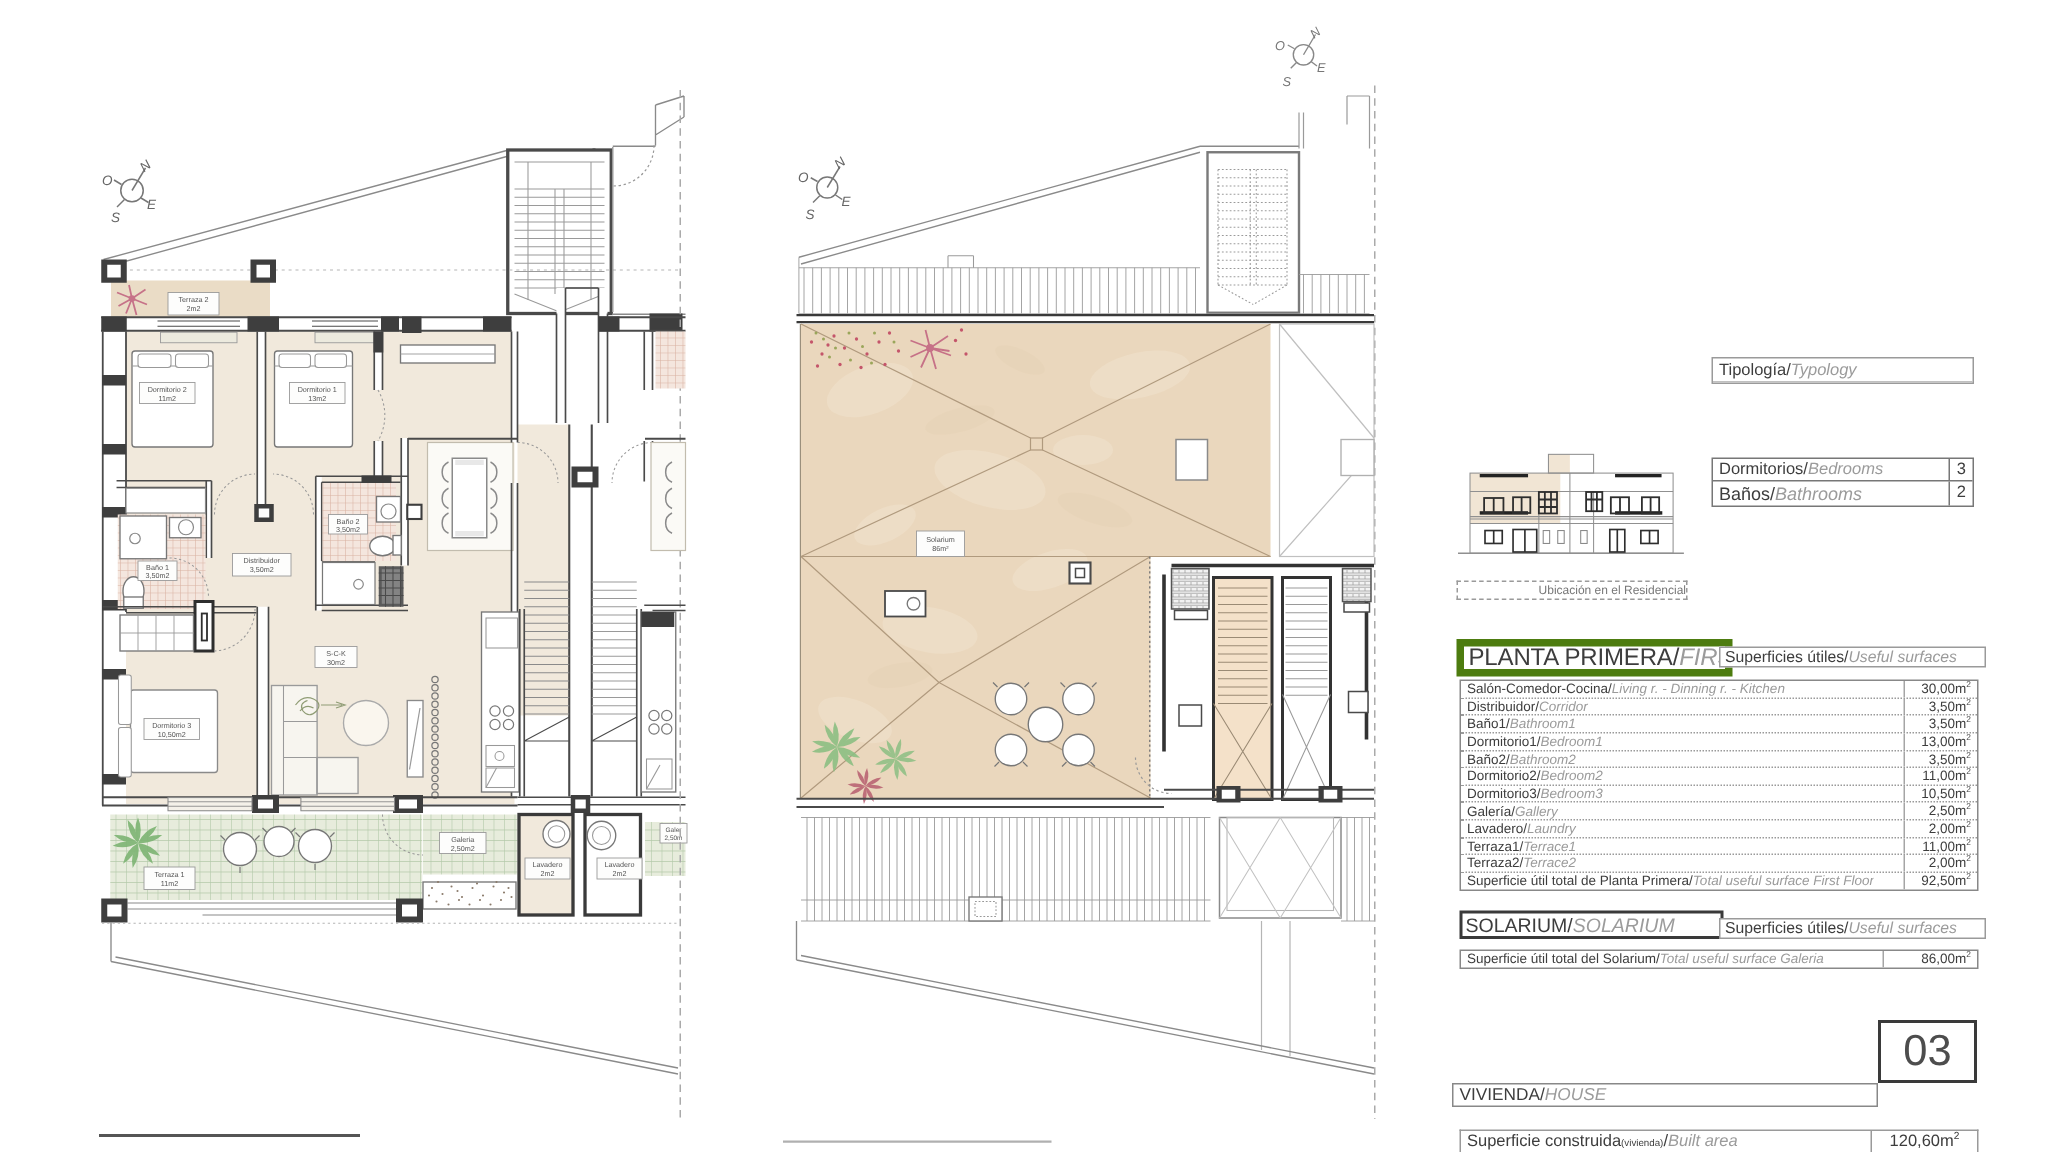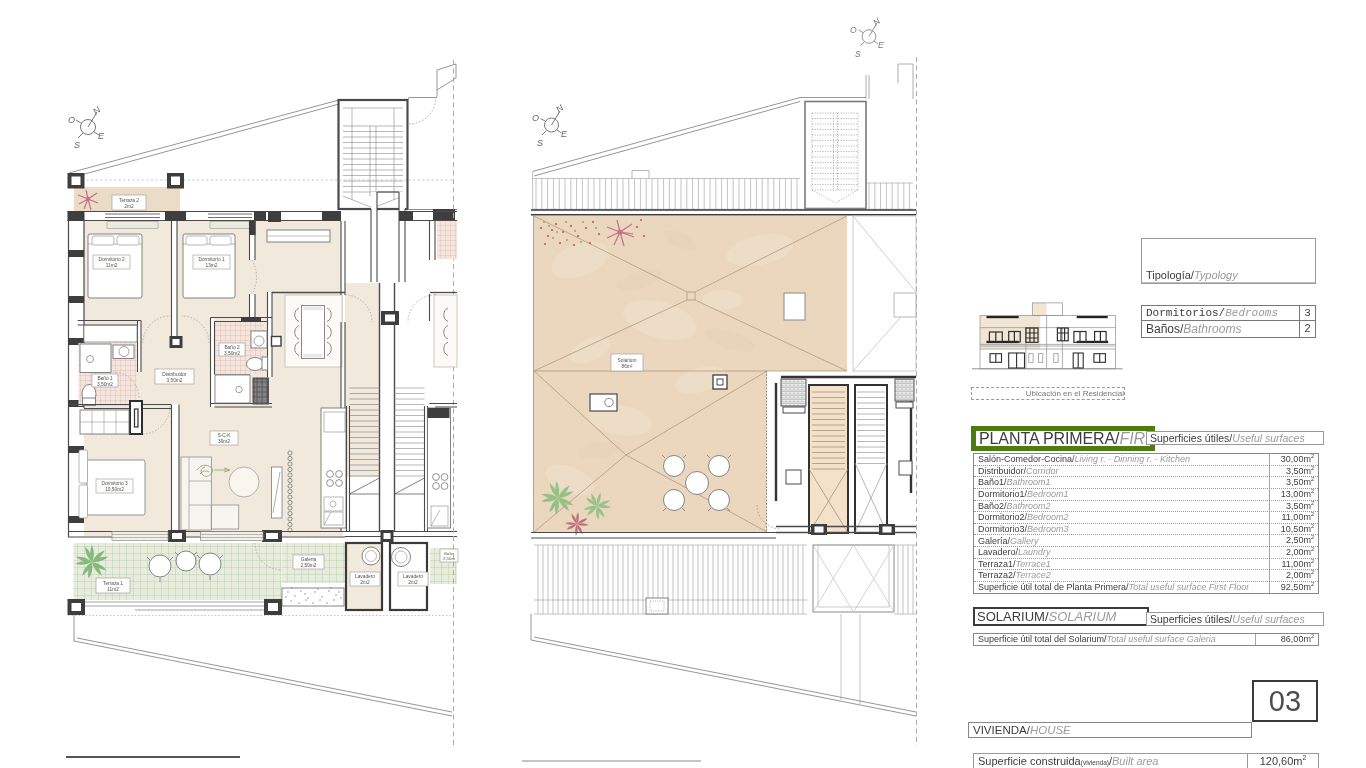--- a/index.html
+++ b/index.html
@@ -820,25 +820,25 @@
 
 <rect x="894" y="293" width="22" height="24" fill="#fff" stroke="#b0b0b0" stroke-width="0.9"></rect>
 
 <path d="M866 75 V99 M869 75 V99 M898 64 V83 M898 64 H913 M913 64 V99" stroke="#9a9a9a" stroke-width="0.8" fill="none"></path>
 </g>
 </svg>
 
 <div id="rightpanel">
 
 <div class="abs" style="left:1141px;top:238px;width:173px;border:1px solid #9a9a9a;background:#fff;">
-  <div style="font-size:11px;padding:2px 4px 1px;border-bottom:1px solid #c0c0c0;margin-top:28px;"><span class="es">Tipología/</span><span class="en">Typology</span></div>
+  <div style="font-size:11px;padding:2px 4px 1px;border-bottom:1px solid #c0c0c0;"><span class="es">Tipología/</span><span class="en">Typology</span></div>
 </div>
 
 <div class="abs" style="left:1141px;top:305px;width:173px;border:1px solid #777;background:#fff;">
-  <div style="display:flex;border-bottom:1px solid #777;font-family:Liberation Mono, monospace;">
+  <div style="display:flex;border-bottom:1px solid #777;">
     <div style="flex:1;font-size:11px;padding:1px 4px;border-right:1px solid #777;"><span class="es">Dormitorios/</span><span class="en">Bedrooms</span></div>
     <div style="width:15px;font-size:11px;text-align:center;padding:1px 0;" class="es">3</div>
   </div>
   <div style="display:flex;">
     <div style="flex:1;font-size:12px;padding:1px 4px;border-right:1px solid #777;"><span class="es">Baños/</span><span class="en">Bathrooms</span></div>
     <div style="width:15px;font-size:11px;text-align:center;padding:1px 0;" class="es">2</div>
   </div>
 </div>
 
 <svg class="abs" style="left:960px;top:295px;" width="175" height="110" viewBox="0 0 175 110">

